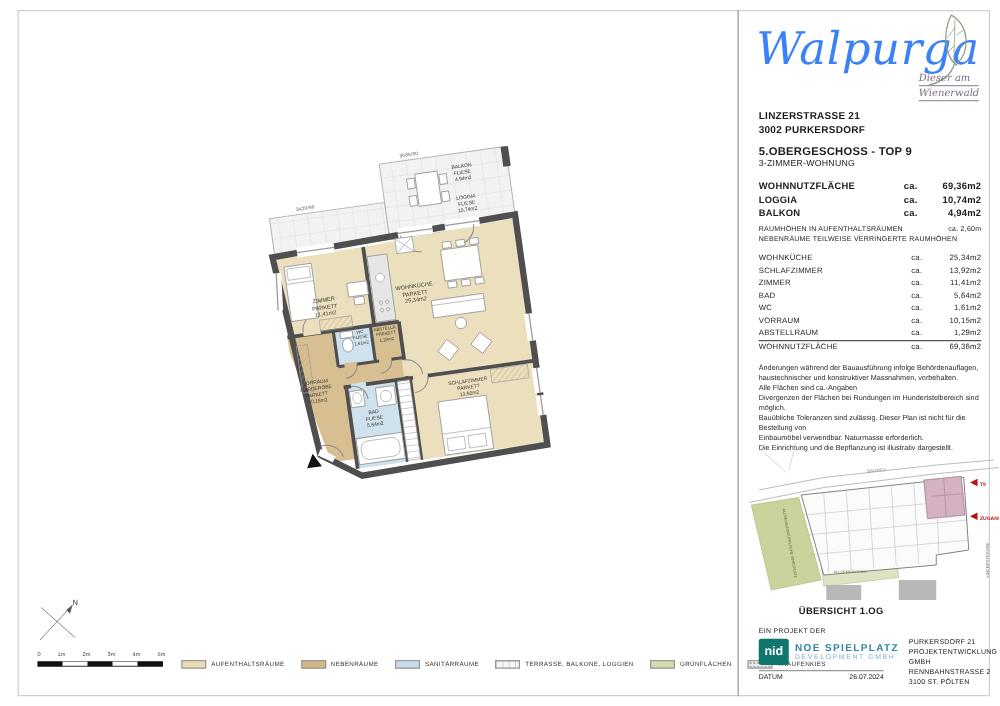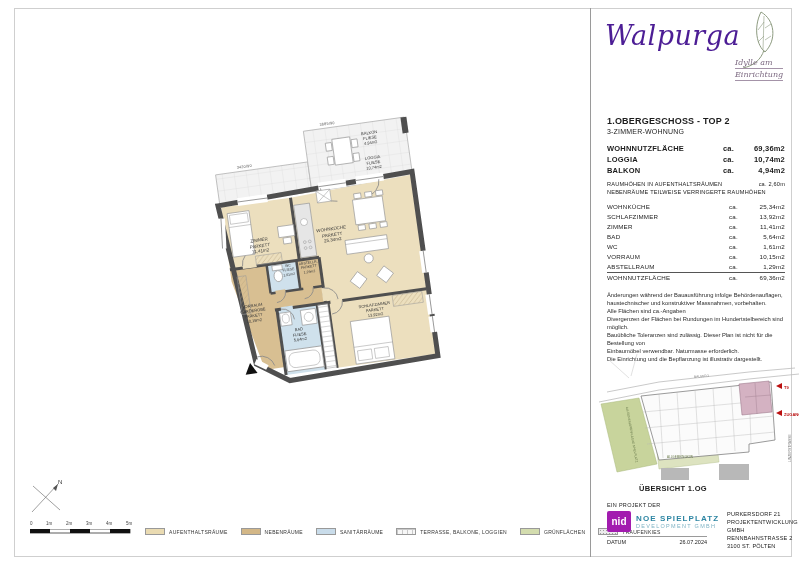--- a/index.html
+++ b/index.html
@@ -4,36 +4,36 @@
 <style>
   html,body{margin:0;padding:0;width:800px;height:565px;background:#fff;overflow:hidden;
     font-family:"Liberation Sans",sans-serif;color:#1c1c1c;-webkit-font-smoothing:antialiased;}
   .abs{position:absolute;}
   .page{position:relative;width:800px;height:565px;background:#fff;}
   .frame{position:absolute;left:14px;top:8px;right:8px;bottom:8px;border:1px solid #cfcfcf;}
   .divider{position:absolute;left:590px;top:8px;bottom:8px;width:1px;background:#9a9a9a;}
 
   
   .panel{position:absolute;left:591px;top:0;width:209px;height:565px;}
-  .logo-word{font-family:"DejaVu Serif",serif;font-style:italic;font-size:27px;color:#4c1d95;letter-spacing:.5px;line-height:1;}
+  .logo-word{font-family:"DejaVu Serif",serif;font-style:italic;font-size:36px;color:#3b82f6;letter-spacing:.5px;line-height:1;}
   .tagline{font-family:"DejaVu Serif",serif;font-style:italic;font-size:8px;color:#7d6a82;line-height:1.25;}
   .tag2{display:inline-block;border-top:.5px solid #a493a8;border-bottom:.5px solid #a493a8;padding:.5px 0;}
   .addr{font-size:8px;font-weight:bold;line-height:1.35;letter-spacing:.2px;}
   .title1{font-size:9px;font-weight:bold;letter-spacing:.2px;}
   .title2{font-size:7px;margin-top:2px;letter-spacing:.2px;}
   .srow{display:flex;font-size:7.5px;font-weight:bold;line-height:1.45;letter-spacing:.2px;}
   .srow .l{flex:1;} .srow .c{width:18px;text-align:left;} .srow .v{width:44px;text-align:right;}
   .note{font-size:5.6px;line-height:1.5;color:#222;letter-spacing:.2px;}
   .trow{display:flex;font-size:6.2px;line-height:1.62;letter-spacing:.2px;}
   .trow .l{flex:1;} .trow .c{width:16px;} .trow .v{width:40px;text-align:right;}
   .trow.total{border-top:.8px solid #555;}
   .disc{font-size:5.8px;line-height:1.38;color:#2a2a2a;}
   .caption{font-size:7.5px;font-weight:bold;letter-spacing:.3px;padding-left:32px;}
   .tiny{font-size:5.5px;letter-spacing:.3px;}
-  .nid-box{width:24px;height:21px;background:#a21caf;border-radius:2px;color:#fff;font-weight:bold;
+  .nid-box{width:24px;height:21px;background:#0f766e;border-radius:2px;color:#fff;font-weight:bold;
     font-size:10px;display:flex;align-items:center;justify-content:center;}
   .noe1{font-size:8px;font-weight:bold;color:#2e86a3;letter-spacing:1.1px;line-height:1.2;}
   .noe2{font-size:5.5px;color:#7fb3c4;letter-spacing:1.3px;}
   .datumrow{display:flex;justify-content:space-between;border-top:.5px solid #9a9a9a;padding-top:2px;
     font-size:5.5px;width:100px;}
   .coaddr{font-size:5.6px;line-height:1.45;letter-spacing:.2px;}
 
   
   .plan-wrap{position:absolute;left:190px;top:10px;width:240px;height:380px;transform:rotate(-8deg);}
   .rlabel{position:absolute;text-align:center;color:#3a3a3a;line-height:1.25;}
@@ -322,28 +322,32 @@
   <div class="panel">
 
     <div class="abs" style="left:14px;top:22px;width:190px;height:60px;">
       <span class="logo-word">Walpurga</span>
       <svg class="abs" style="left:126px;top:-12px;" width="50" height="62" viewBox="0 0 50 62">
         <path d="M30,2 C44,10 46,30 34,42 C26,36 22,18 30,2 Z" fill="none" stroke="#8d9b80" stroke-width="1"></path>
         <path d="M33,6 L32,40 M33,12 L27,20 M34,18 L40,14 M33,26 L27,32 M34,30 L40,26" stroke="#8d9b80" stroke-width=".6" fill="none"></path>
         <path d="M33,40 C30,50 22,56 12,58" fill="none" stroke="#8d9b80" stroke-width="1"></path>
       </svg>
       <div class="tagline abs" style="left:130px;top:36px;width:60px;">
-        <span>Idylle am</span><br>
-        <span class="tag2">Einrichtung</span>
-      </div>
-    </div>
-
+        <span>Dieser am</span><br>
+        <span class="tag2">Wienerwald</span>
+      </div>
+    </div>
+
+    <div class="addr abs" style="left:16px;top:88px;">
+      <div>LINZERSTRASSE 21</div>
+      <div>3002 PURKERSDORF</div>
+    </div>
 
     <div class="abs" style="left:16px;top:116px;">
-      <div class="title1">1.OBERGESCHOSS - TOP 2</div>
+      <div class="title1">5.OBERGESCHOSS - TOP 9</div>
       <div class="title2">3-ZIMMER-WOHNUNG</div>
     </div>
 
     <div class="abs" style="left:16px;top:144px;width:178px;">
       <div class="srow">
         <span class="l">WOHNNUTZFLÄCHE</span>
         <span class="c">ca.</span>
         <span class="v">69,36m2</span>
       </div>
       <div class="srow">

